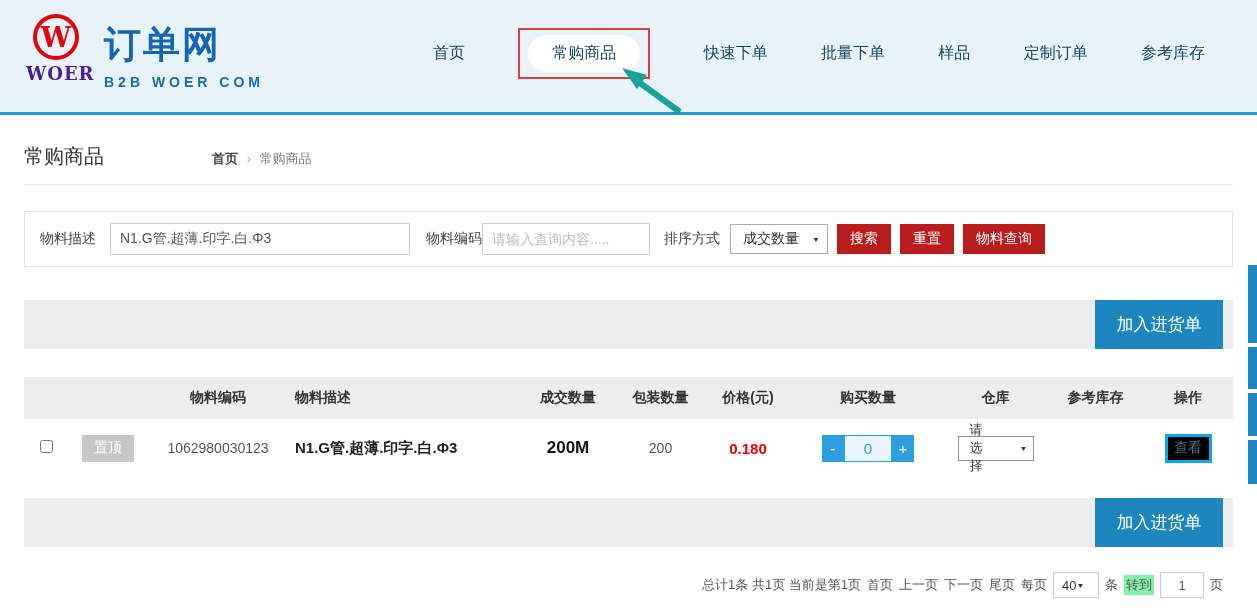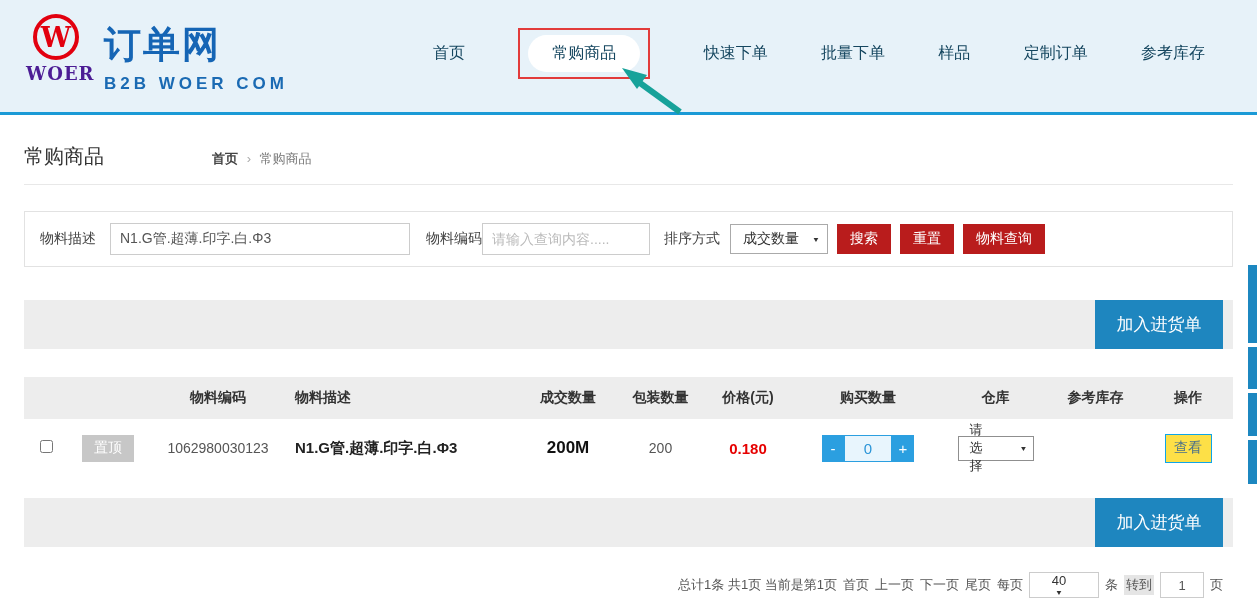--- a/index.html
+++ b/index.html
@@ -20,21 +20,21 @@
     display:flex; align-items:center; justify-content:center;
     font-family:"DejaVu Serif","Liberation Serif",serif;
     font-weight:bold; font-size:27px; color:#e2000f;
   }
   .logo-word {
     margin-top:3px; font-family:"DejaVu Serif","Liberation Serif",serif;
     font-weight:bold; font-size:18px; letter-spacing:1px; color:#4c1d95;
   }
   .site-title-block { margin-left:18px; padding-top:8px; }
   .site-title { font-size:37px; font-weight:bold; color:#1565b5; letter-spacing:2px; }
-  .site-sub { margin-top:4px; font-size:17px; font-weight:600; letter-spacing:4px; color:#1a6ab3; }
+  .site-sub { margin-top:4px; font-size:14px; font-weight:600; letter-spacing:4px; color:#1a6ab3; }
   .main-nav {
     position:absolute; left:433px; right:52px; top:0; height:106px;
     display:flex; align-items:center; justify-content:space-between;
   }
   .nav-item { font-size:16px; color:#15465f; text-decoration:none; cursor:pointer; white-space:nowrap; }
   .annot-box { border:2px solid #e23b3b; padding:5px 8px; background:transparent; }
   .nav-pill { display:inline-block; background:#fff; border-radius:19px; padding:8px 24px; }
   .annot-arrow { position:absolute; left:612px; top:66px; }
   
   .content { margin:0 24px; width:1209px; }
@@ -98,31 +98,31 @@
   .step-btn {
     width:22px; border:none; background:#2b9fe0; color:#fff; font-size:15px;
     cursor:pointer; font-family:inherit; line-height:1;
   }
   .qty-input {
     width:48px; border:1px solid #2b9fe0; background:#e8f5fd; color:#2b95d8;
     text-align:center; font-size:15px; font-family:inherit; outline:none;
   }
   .wh-select { width:76px; height:25px; margin:0 auto; padding:0 5px 0 8px; font-size:13px; border-color:#8f8f8f;gap:34px; }
   .view-btn {
-    width:47px; height:29px; border:1px solid #0ea5e9; background:#fde047; color:#4a708b;
+    width:47px; height:29px; border:3px solid #0ea5e9; background:#000000; color:#4a708b;
     font-size:14px; font-family:Liberation Mono, monospace; cursor:pointer;
   }
   
   .pagination {
     margin-top:25px; display:flex; align-items:center; justify-content:flex-end;
     padding-right:10px; font-size:13px; color:#555; gap:6px;
   }
   .pg-link { color:#555; text-decoration:none; cursor:pointer; white-space:nowrap; }
-  .per-page-select { width:70px; height:26px; padding:0 18px 0 8px; font-size:13px; border-color:#ccc;flex-direction:column; }
-  .goto-label { background:#e5e5e5; padding:1px 2px; }
+  .per-page-select { width:46px; height:26px; padding:0 18px 0 8px; font-size:13px; border-color:#ccc; }
+  .goto-label { background:#86efac; padding:1px 2px; }
   .goto-input {
     width:44px; height:26px; border:1px solid #ccc; text-align:center;
     font-size:13px; font-family:inherit; outline:none; color:#555;
   }
   
   .side-dock-seg { position:absolute; right:0; width:9px; background:#1c87c0; }
 </style>
 </head>
 <body>
 

